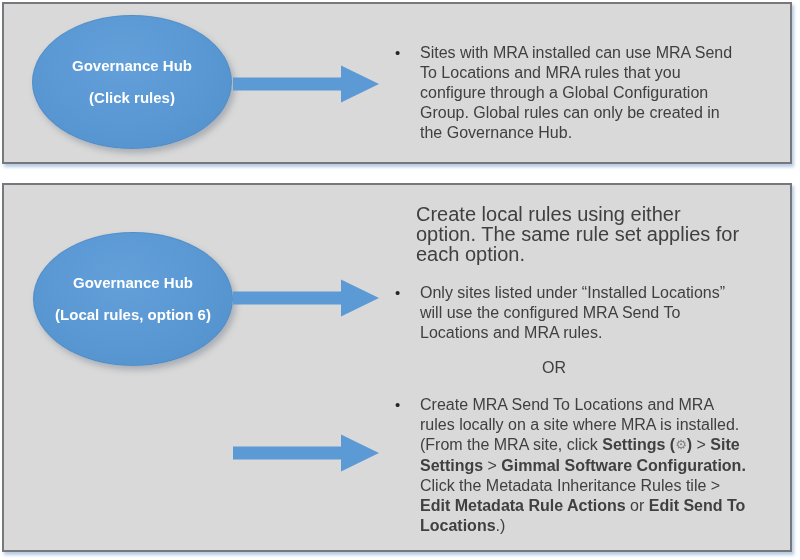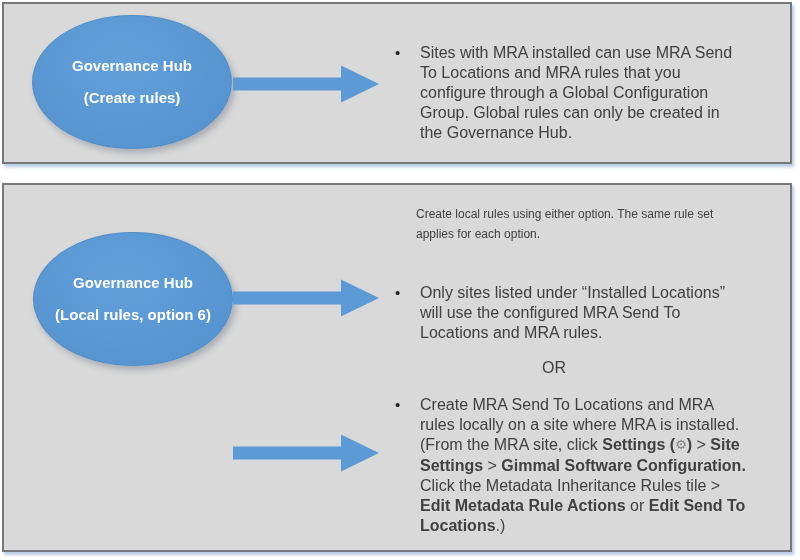--- a/index.html
+++ b/index.html
@@ -25,36 +25,36 @@
     box-sizing:border-box;padding:0 8px;gap:12px;
   }
   .arrow{position:absolute;width:147px;height:40px;}
   .arrow svg{display:block;}
   .bullet-row{position:absolute;display:flex;align-items:flex-start;}
   .dot{
     width:27px;flex:0 0 27px;font-size:15px;line-height:20px;color:#262626;
     padding-left:2px;box-sizing:border-box;
   }
   .btext{width:326px;font-size:16px;line-height:20px;color:#404040;}
-  .intro{position:absolute;font-size:12px;line-height:20px;color:#404040;width:326px;}
+  .intro{position:absolute;font-size:20px;line-height:20px;color:#404040;width:326px;}
   .or-label{position:absolute;font-size:16px;line-height:20px;color:#404040;width:276px;text-align:center;}
   .b{font-weight:700;}
   .gear-glyph{
     font-family:"DejaVu Sans",sans-serif;color:#808080;font-size:13px;
     font-weight:700;position:relative;top:-1px;
   }
 </style>
 </head>
 <body>
 
 <div class="panel" id="panel1">
 
   <div class="ellipse" style="left:28px;top:11px;">
     <div>Governance Hub</div>
-    <div>(Create rules)</div>
+    <div>(Click rules)</div>
   </div>
 
   <div class="arrow" style="left:229px;top:60px;">
     <svg width="147" height="40" viewBox="0 0 147 40">
       <polygon points="0,13.5 108,13.5 108,1.5 146,20 108,38.5 108,26.5 0,26.5" fill="#5b9ad5"></polygon>
     </svg>
   </div>
 
   <div class="bullet-row" style="left:389px;top:39px;">
     <span class="dot">•</span>

